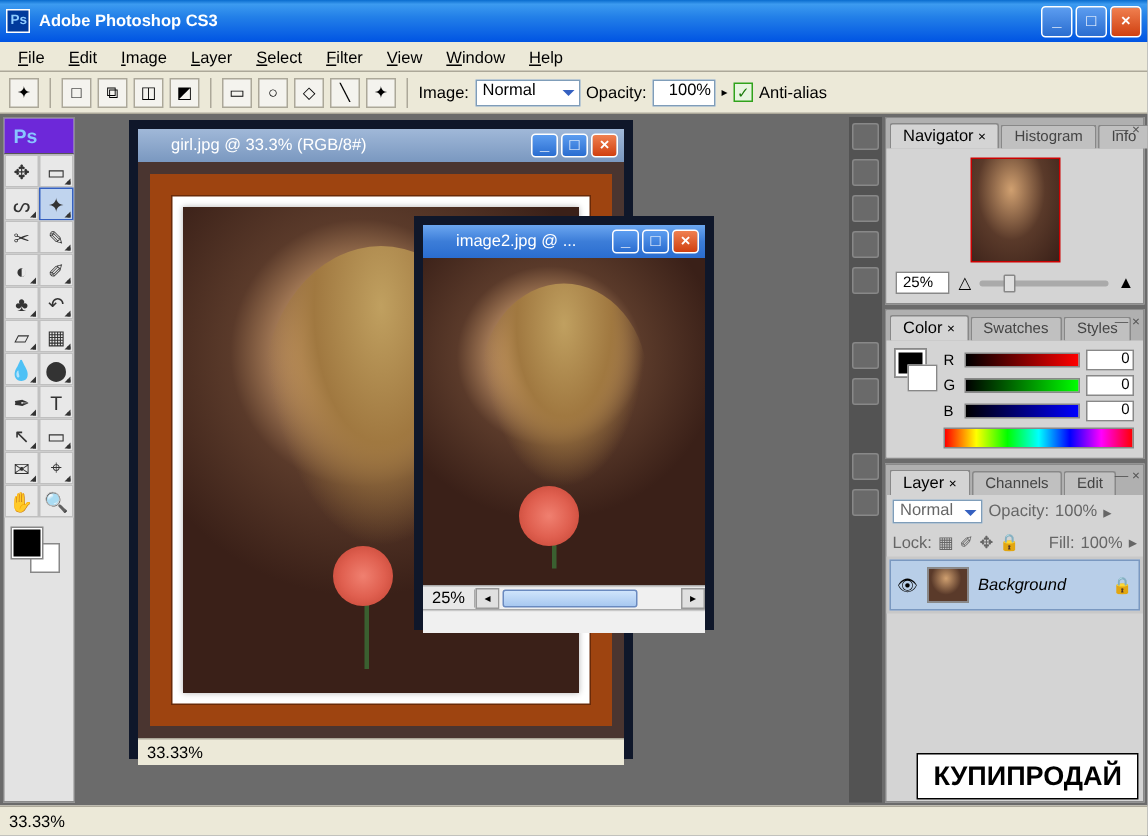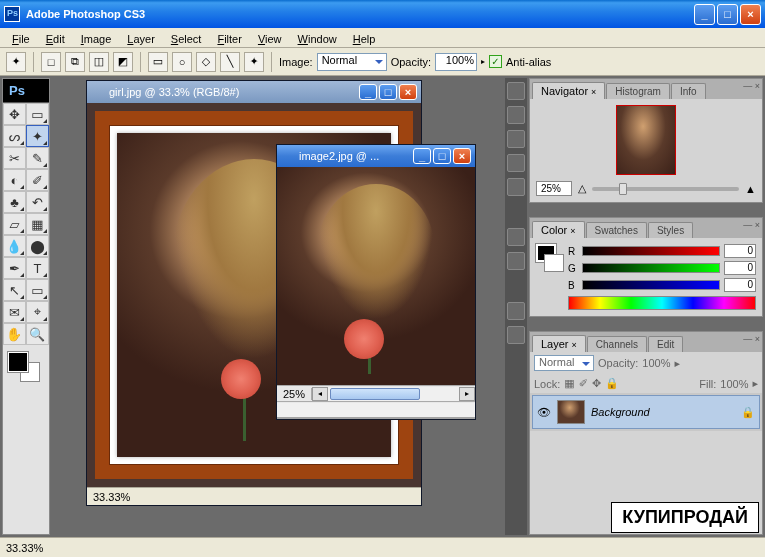--- a/index.html
+++ b/index.html
@@ -17,45 +17,45 @@
 .menu span:first-letter{text-decoration:underline}
 .optbar{background:#ece9d8;height:28px;display:flex;align-items:center;padding:0 6px;gap:4px;border-bottom:1px solid #aca899}
 .tool-ico{width:20px;height:20px;border:1px solid #aca899;background:#f4f3ee;display:flex;align-items:center;justify-content:center}
 .sep{width:1px;height:20px;background:#aca899;margin:0 3px}
 .sel-mode{display:inline-block;border:1px solid #7f9db9;background:#fff;height:18px;padding:0 14px 0 4px;position:relative;min-width:70px}
 .sel-mode::after{content:"";position:absolute;right:3px;top:6px;border:4px solid transparent;border-top-color:#3560c0}
 .num-inp{border:1px solid #7f9db9;background:#fff;height:18px;padding:0 2px;width:42px;text-align:right}
 .chk{width:13px;height:13px;border:1px solid #31a21b;background:#e8f5e0;display:inline-flex;align-items:center;justify-content:center;color:#1a7a0a;font-size:10px}
 .workspace{position:absolute;top:76px;left:0;right:0;bottom:20px;background:#6b6b6b;display:flex}
 .toolbox{width:48px;background:#e3e3e3;border:1px solid #8a8a8a;margin:2px;display:flex;flex-direction:column}
-.ps-logo{height:24px;background:#000000;color:#88c5ff;display:flex;align-items:center;justify-content:flex-start;padding-left:6px;font-weight:bold;font-size:13px;border-bottom:1px solid #555}
+.ps-logo{height:24px;background:#6d28d9;color:#88c5ff;display:flex;align-items:center;justify-content:flex-start;padding-left:6px;font-weight:bold;font-size:13px;border-bottom:1px solid #555}
 .tool-grid{display:grid;grid-template-columns:1fr 1fr;gap:0}
 .tool-cell{height:22px;border:1px solid #c0c0c0;background:#e8e8e8;display:flex;align-items:center;justify-content:center;font-size:13px;color:#333;position:relative}
 .tool-cell.sel{background:#c0d4ee;border:1px solid #3560c0}
 .tri{position:absolute;right:1px;bottom:1px;border:2px solid transparent;border-right-color:#333;border-bottom-color:#333}
 .swatch{height:34px;position:relative;margin-top:4px}
 .sw-fg{position:absolute;width:20px;height:20px;background:#000;border:1px solid #fff;outline:1px solid #888;left:5px;top:3px}
 .sw-bg{position:absolute;width:20px;height:20px;background:#fff;border:1px solid #888;left:17px;top:13px}
 .canvas-area{flex:1;position:relative}
-.docwin{position:absolute;border:1px solid #0f172a;background:#a3a3a3}
+.docwin{position:absolute;border:6px solid #0f172a;background:#a3a3a3}
 .doc-title{background:linear-gradient(to bottom,#6ba6f0,#3c7dd8 50%,#2a6dd0);height:22px;display:flex;align-items:center;padding:0 4px;color:#fff;font-size:11px}
 .doc-title.inact{background:linear-gradient(to bottom,#a0b8d8,#7a98c0)}
 .doc-img{background:#4a3530;position:relative;overflow:hidden}
 .frame{position:absolute;inset:8px;border:14px solid #9e4410;background:#fff;box-shadow:inset 0 0 0 1px #6a2a08}
 .frame .mat{position:absolute;inset:8px;background:#fff;box-shadow:0 0 4px rgba(0,0,0,.3)}
 .portrait{position:absolute;inset:0;background:radial-gradient(ellipse 60% 50% at 45% 30%,#e0c090 0%,#d0a070 25%,#5a3a2a 55%,#3a2018 100%)}
 .hair{position:absolute;top:8%;left:20%;right:20%;bottom:30%;background:radial-gradient(ellipse at 50% 20%,#c0a060 0%,#a07840 40%,transparent 70%);border-radius:50% 50% 30% 30%}
 .rose{position:absolute;bottom:18%;left:38%;width:40px;height:40px;background:radial-gradient(circle,#f08070 0%,#e06050 50%,#c04030 100%);border-radius:50%}
 .stem{position:absolute;bottom:5%;left:46%;width:3px;height:50px;background:#3a6030}
 .doc-status{height:18px;background:#ece9d8;border-top:1px solid #aca899;display:flex;align-items:center;padding:0 6px;font-size:10px;gap:6px}
 .hscroll{height:16px;background:#e8e8e8;border-top:1px solid #aaa;display:flex;align-items:center}
 .sc-btn{width:16px;height:14px;background:#e0e0e0;border:1px solid #999;display:flex;align-items:center;justify-content:center;font-size:8px}
 .sc-track{flex:1;background:#f0f0f0;height:14px;position:relative}
 .sc-thumb{position:absolute;height:12px;top:1px;background:linear-gradient(to bottom,#cfe4fb,#a8c8f0);border:1px solid #6a8ac0;border-radius:2px}
-.panels{width:234px;display:flex;flex-direction:column;gap:14px;margin:2px}
+.panels{width:173px;display:flex;flex-direction:column;gap:3px;margin:2px}
 .dock{width:22px;background:#535353;display:flex;flex-direction:column;gap:6px;padding:4px 2px;align-items:center;margin:2px 0}
 .dock-ico{width:18px;height:18px;background:#6a6a6a;border:1px solid #888;border-radius:2px}
 .panel{background:#d4d4d4;border:1px solid #8a8a8a}
 .panel-tabs{height:20px;background:#b0b0b0;display:flex;align-items:flex-end;padding:0 2px;position:relative}
 .ptab{padding:2px 8px;background:#c0c0c0;border:1px solid #888;border-bottom:none;margin-right:1px;font-size:10px;border-radius:2px 2px 0 0;color:#444}
 .ptab.act{background:#d4d4d4;color:#000}
 .ptab .x{margin-left:3px;font-size:9px}
 .panel-mini{position:absolute;right:2px;top:2px;display:flex;gap:2px;font-size:9px;color:#555}
 .panel-body{padding:6px;background:#d4d4d4}
 .nav-thumb{width:60px;height:70px;margin:0 auto 6px;border:1px solid #c00;background:radial-gradient(ellipse at 45% 30%,#d0a070 0%,#5a3a2a 50%,#3a2018 100%);position:relative}

